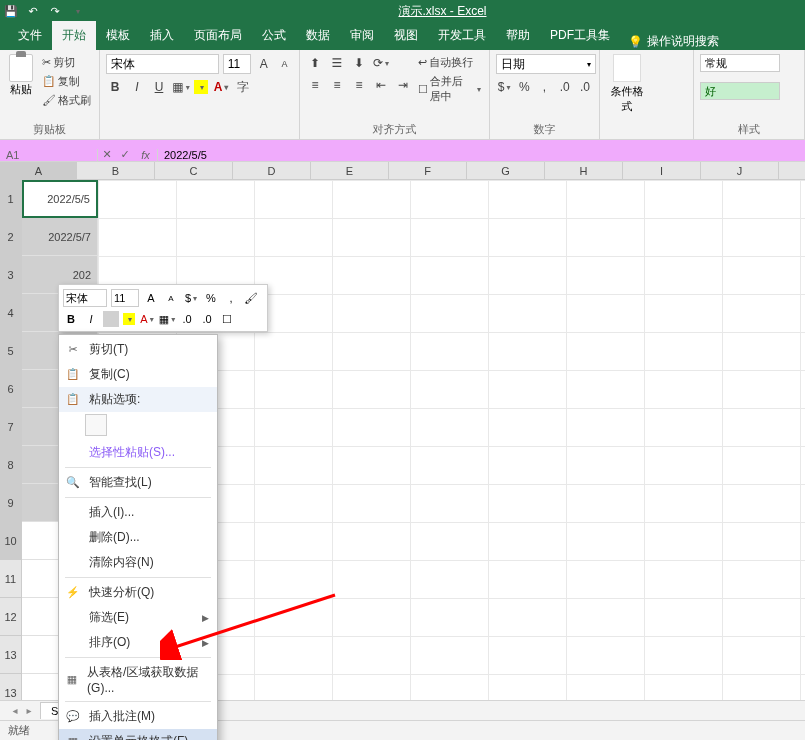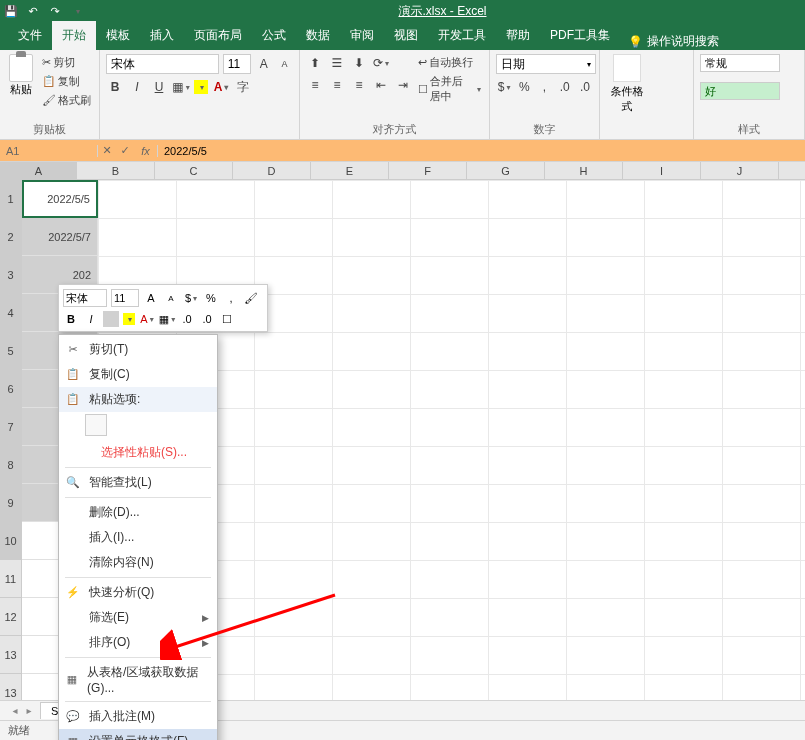--- a/index.html
+++ b/index.html
@@ -34,21 +34,21 @@
 .row { display: flex; gap: 4px; align-items: center; }
 .icon-btn { width: 18px; height: 18px; display: inline-flex; align-items: center; justify-content: center; font-size: 12px; color: #444; }
 .dropdown-arrow::after { content: "▾"; font-size: 8px; margin-left: 2px; color: #666; }
 .number-format { border: 1px solid #ccc; background: #fff; width: 100px; height: 20px; padding: 0 4px; display: flex; align-items: center; justify-content: space-between; }
 .big-btn { display: flex; flex-direction: column; align-items: center; width: 42px; font-size: 11px; text-align: center; }
 .big-btn-icon { width: 28px; height: 28px; border: 1px solid #ddd; background: #fff; margin-bottom: 2px; }
 .style-box { border: 1px solid #ccc; background: #fff; width: 80px; height: 18px; padding: 0 4px; display: flex; align-items: center; font-size: 11px; }
 .style-good { background: #c6efce; color: #006100; }
 
 
-.formula-bar { display: flex; align-items: center; border-bottom: 1px solid #d4d4d4; height: 22px; background: #fdba74; }
+.formula-bar { display: flex; align-items: flex-end; border-bottom: 1px solid #d4d4d4; height: 22px; background: #f0abfc; }
 .name-box { width: 98px; border-right: 1px solid #d4d4d4; padding: 0 6px; font-size: 11px; color: #666; }
 .fx-btn { width: 24px; text-align: center; font-style: italic; font-size: 11px; color: #666; border-right: 1px solid #d4d4d4; }
 .fx-check { width: 18px; text-align: center; font-size: 11px; color: #666; }
 .formula-input { flex: 1; padding: 0 6px; font-size: 11px; }
 
 
 .grid { position: relative; }
 .col-headers { display: flex; background: #e6e6e6; border-bottom: 1px solid #ccc; height: 18px; }
 .corner { width: 22px; background: #e6e6e6; border-right: 1px solid #ccc; }
 .col-h { border-right: 1px solid #ccc; text-align: center; font-size: 11px; color: #444; display: flex; align-items: center; justify-content: center; }
@@ -70,21 +70,21 @@
 .mini-toolbar { position: absolute; left: 58px; top: 284px; background: #fff; border: 1px solid #ccc; box-shadow: 2px 2px 6px rgba(0,0,0,0.2); padding: 4px; z-index: 5; width: 210px; }
 .mini-row { display: flex; gap: 4px; align-items: center; }
 .mini-font { border: 1px solid #ccc; width: 44px; height: 18px; font-size: 11px; padding: 0 2px; display: flex; align-items: center; }
 .mini-size { border: 1px solid #ccc; width: 28px; height: 18px; font-size: 11px; padding: 0 2px; display: flex; align-items: center; }
 .mini-icon { width: 16px; height: 16px; display: inline-flex; align-items: center; justify-content: center; font-size: 11px; }
 .fill-highlight { background: #d0d0d0; }
 
 
 .context-menu { position: absolute; left: 58px; top: 334px; width: 160px; background: #fff; border: 1px solid #bbb; box-shadow: 3px 3px 8px rgba(0,0,0,0.25); z-index: 10; padding: 2px 0; }
 .menu-item { display: flex; align-items: center; gap: 8px; padding: 4px 8px 4px 6px; font-size: 12px; color: #333; }
-.menu-item.disabled { color: #ef4444; margin-left: 12px; }
+.menu-item.disabled { color: #8b5cf6; }
 .menu-item.highlight { background: #d5e1f2; }
 .menu-item.highlight-header { background: #eef3fa; font-weight: normal; }
 .menu-icon { width: 16px; height: 16px; display: inline-flex; align-items: center; justify-content: center; font-size: 11px; color: #666; }
 .menu-arrow { margin-left: auto; font-size: 9px; color: #666; }
 .menu-sep { height: 1px; background: #e0e0e0; margin: 2px 6px; }
 .paste-opt-row { display: flex; padding: 2px 8px 4px 26px; }
 .paste-opt-icon { width: 22px; height: 22px; border: 1px solid #ccc; background: #f8f8f8; }
 
 
 .red-arrow { position: absolute; z-index: 20; pointer-events: none; }
@@ -376,25 +376,25 @@
       <span>选择性粘贴(S)...</span>
     </div>
   <div class="menu-sep"></div>
   <div class="menu-item">
       <span class="menu-icon">🔍</span>
       <span>智能查找(L)</span>
     </div>
   <div class="menu-sep"></div>
   <div class="menu-item">
       <span class="menu-icon"></span>
+      <span>插入(I)...</span>
+    </div>
+  <div class="menu-item">
+      <span class="menu-icon"></span>
       <span>删除(D)...</span>
-    </div>
-  <div class="menu-item">
-      <span class="menu-icon"></span>
-      <span>插入(I)...</span>
     </div>
   <div class="menu-item">
       <span class="menu-icon"></span>
       <span>清除内容(N)</span>
     </div>
   <div class="menu-sep"></div>
   <div class="menu-item">
       <span class="menu-icon">⚡</span>
       <span>快速分析(Q)</span>
     </div>

